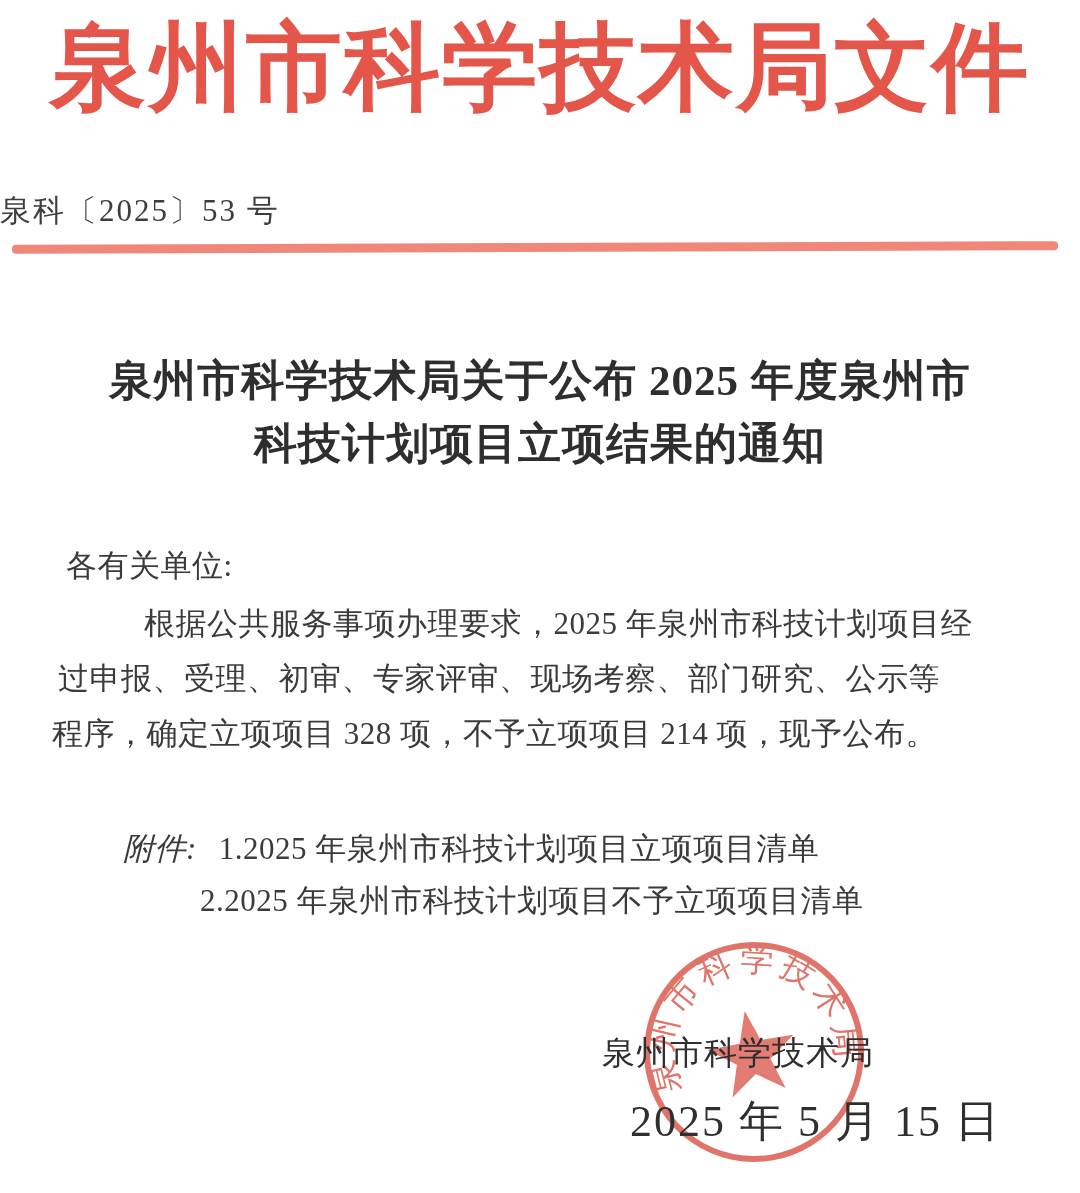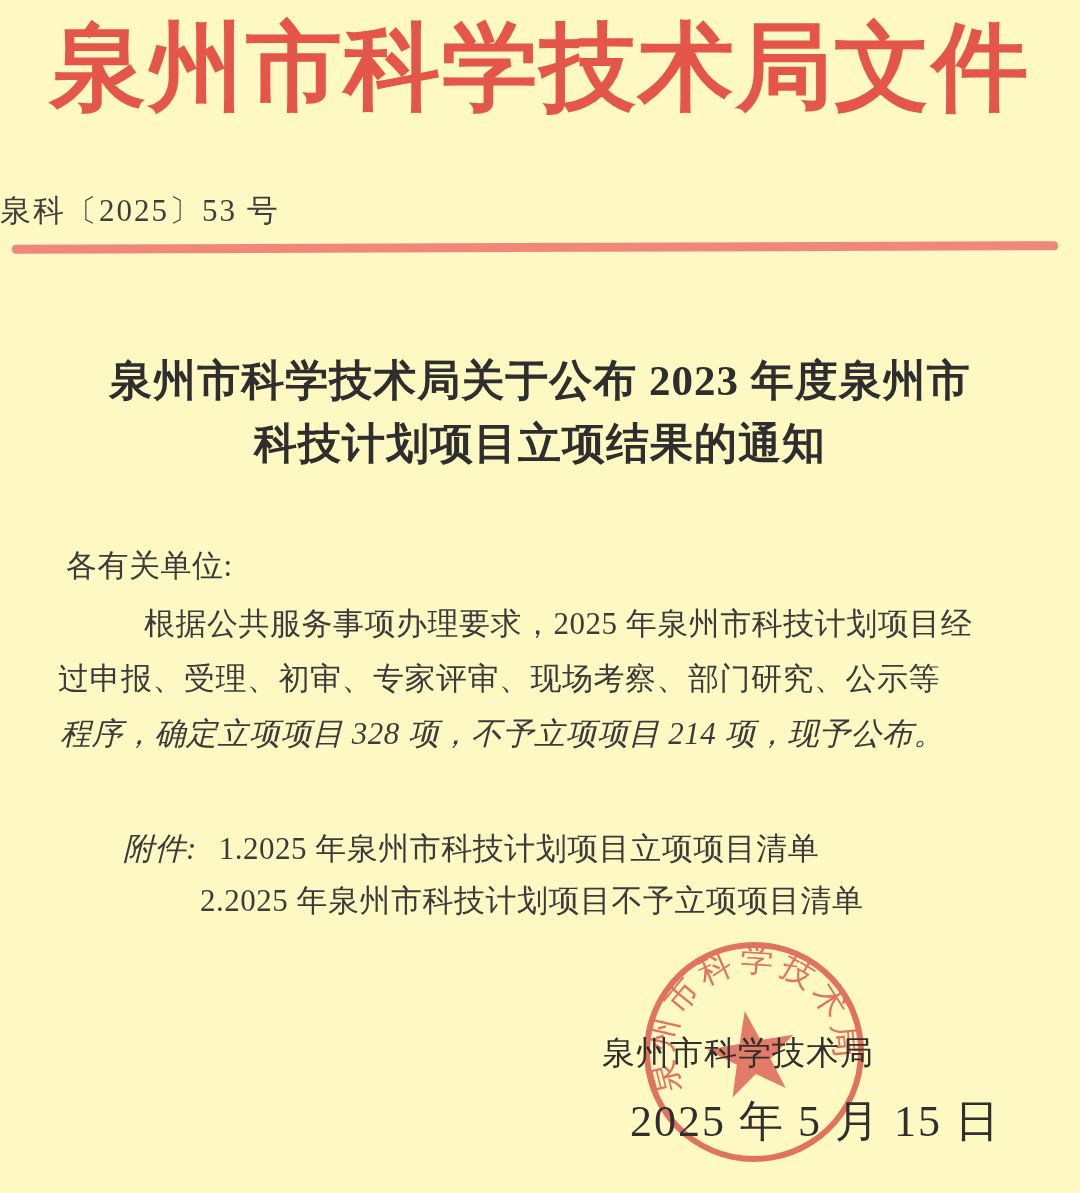--- a/index.html
+++ b/index.html
@@ -5,21 +5,21 @@
   html, body {
     margin: 0;
     padding: 0;
     background: #e9e9e9;
   }
   .page {
     position: relative;
     width: 1080px;
     height: 1193px;
     margin: 0 auto;
-    background: #fef9c3;
+    background: #ffffff;
     overflow: hidden;
     font-family: "Liberation Serif", "DejaVu Serif", serif;
     color: #3a3a3a;
   }
   .abs { position: absolute; }
 
   .header-title {
     top: 18px;
     left: 0;
     width: 100%;
@@ -64,21 +64,21 @@
 
   .body-text {
     font-size: 31px;
     color: #3b3b3b;
     white-space: nowrap;
     letter-spacing: 0.5px;
   }
   .salutation { top: 545px; left: 66px; }
   .body-l1 { top: 603px; left: 112px; margin-left: 32px; }
   .body-l2 { top: 658px; left: 58px; }
-  .body-l3 { top: 713px; left: 60px; font-style: italic; }
+  .body-l3 { top: 713px; left: 52px; }
 
   .attach-l1 { top: 828px; left: 123px; }
   .attach-l2 { top: 880px; left: 200px; }
   .attach-label { margin-right: 22px; font-style: italic; }
 
   .sig-agency {
     top: 1031px;
     left: 602px;
     font-size: 33px;
     color: #2f2f2f;
@@ -103,21 +103,21 @@
 <body>
 
 <div class="page">
 
   <div class="abs header-title">泉州市科学技术局文件</div>
 
   <div class="abs doc-number">泉科〔2025〕53 号</div>
 
   <div class="abs red-rule"></div>
 
-  <div class="abs doc-title title-l1">泉州市科学技术局关于公布 2023 年度泉州市</div>
+  <div class="abs doc-title title-l1">泉州市科学技术局关于公布 2025 年度泉州市</div>
 
   <div class="abs body-text salutation">各有关单位:</div>
 
   <div class="abs doc-title title-l2">科技计划项目立项结果的通知</div>
 
   <div class="abs body-text body-l1">根据公共服务事项办理要求，2025 年泉州市科技计划项目经</div>
 
   <div class="abs body-text body-l2">过申报、受理、初审、专家评审、现场考察、部门研究、公示等</div>
 
   <div class="abs body-text body-l3">程序，确定立项项目 328 项，不予立项项目 214 项，现予公布。</div>

